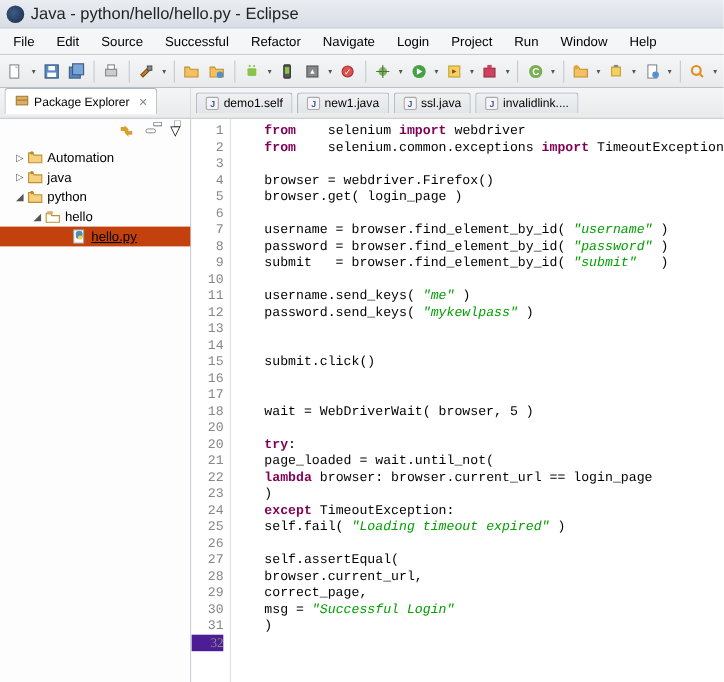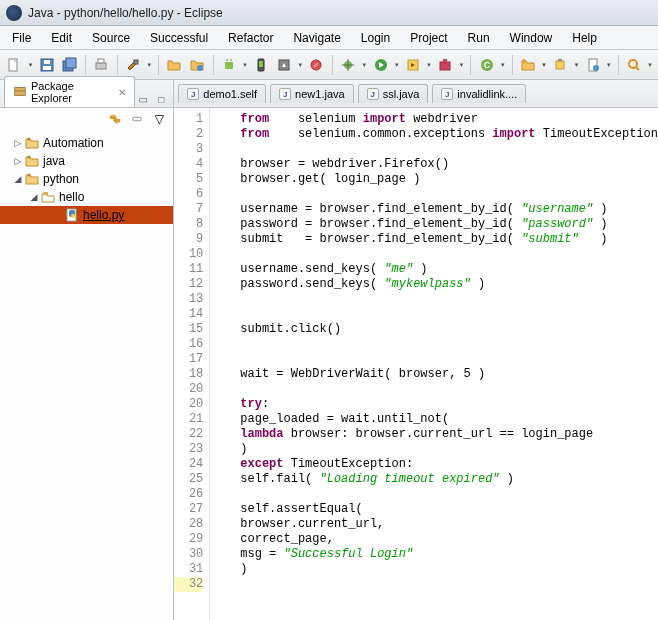--- a/index.html
+++ b/index.html
@@ -1,49 +1,49 @@
 <!DOCTYPE html>
 <html><head>
 <meta charset="utf-8">
 <style>
 * { box-sizing: border-box; margin: 0; padding: 0; }
 body { font-family: "Segoe UI", Tahoma, sans-serif; font-size: 12px; background: #fff; width: 658px; height: 620px; overflow: hidden; }
 .titlebar { background: linear-gradient(#eaedf2, #d8dde5); height: 26px; display: flex; align-items: center; padding: 0 6px; border-bottom: 1px solid #b0b8c2; }
 .titlebar .appicon { width: 16px; height: 16px; background: radial-gradient(circle at 40% 40%, #3d5a85, #1a2b45); border-radius: 50%; margin-right: 6px; }
-.titlebar .title { font-size: 12px; color: #222; }
+.titlebar .title { font-size: 15px; color: #222; }
 .menubar { background: #f5f6f7; height: 24px; display: flex; align-items: center; padding: 0 2px; border-bottom: 1px solid #ccc; }
 .menubar .mitem { padding: 3px 10px; cursor: default; }
 .toolbar { background: linear-gradient(#f5f6f7, #e8eaec); height: 30px; display: flex; align-items: center; padding: 0 4px; border-bottom: 1px solid #bcc2c8; gap: 2px; }
 .tbtn { width: 22px; height: 22px; display: flex; align-items: center; justify-content: center; border-radius: 2px; cursor: default; }
 .tbtn svg { width: 16px; height: 16px; }
 .tsep { width: 1px; height: 20px; background: #c5c9cf; margin: 0 3px; }
 .darrow { width: 8px; height: 22px; display: flex; align-items: center; justify-content: center; font-size: 7px; color: #555; }
 .main { display: flex; height: calc(100% - 80px); }
 .sidebar { width: 212px; background: #fdfdfd; border-right: 1px solid #b8bfc7; display: flex; flex-direction: column; }
-.view-tabs { height: 28px; display: flex; align-items: flex-end; border-bottom: 1px solid #c0c5cb; background: linear-gradient(#f4f5f6, #e8eaec); padding: 0 4px; }
+.view-tabs { height: 28px; display: flex; align-items: flex-start; border-bottom: 1px solid #c0c5cb; background: linear-gradient(#f4f5f6, #e8eaec); padding: 0 4px; flex-direction: column; }
 .view-tabs .tab { background: #fff; border: 1px solid #b0b8c2; border-bottom: none; padding: 3px 8px; display: flex; align-items: center; gap: 4px; font-size: 11px; border-radius: 3px 3px 0 0; }
 .view-tabs .tabx { margin-left: 4px; font-size: 10px; color: #888; }
 .view-tabs .ctrls { margin-left: auto; display: flex; gap: 2px; }
 .view-tabs .ctrl { width: 16px; height: 16px; display: flex; align-items: center; justify-content: center; font-size: 10px; color: #555; }
 .mini-tb { height: 22px; display: flex; align-items: center; justify-content: flex-end; padding: 0 6px; gap: 6px; }
 .mini-tb .mbtn { width: 16px; height: 16px; display: flex; align-items: center; justify-content: center; }
 .tree { padding: 4px 0; font-size: 12px; }
 .tree .node { display: flex; align-items: center; height: 18px; padding-right: 4px; cursor: default; }
 .tree .node.selected { background: #c2410c; text-decoration: underline; }
 .tree .twist { width: 12px; display: flex; align-items: center; justify-content: center; font-size: 9px; color: #555; }
 .tree .ticon { width: 16px; height: 16px; margin-right: 3px; display: flex; align-items: center; justify-content: center; }
 .editor { flex: 1; display: flex; flex-direction: column; background: #fff; }
 .editor-tabs { height: 28px; display: flex; align-items: center; border-bottom: 1px solid #c0c5cb; background: linear-gradient(#f4f5f6, #e8eaec); padding: 0 4px; gap: 4px; overflow: hidden; }
 .etab { background: #fff; border: 1px solid #b0b8c2; border-bottom: none; padding: 3px 8px; display: flex; align-items: center; gap: 4px; font-size: 11px; border-radius: 3px 3px 0 0; white-space: nowrap; }
 .etab.inactive { background: linear-gradient(#eef0f2, #e2e5e8); }
 .etab .jic { width: 12px; height: 12px; background: #f5f5f5; border: 1px solid #aaa; display: flex; align-items: center; justify-content: center; font-size: 8px; font-weight: bold; color: #3a5ca8; border-radius: 2px; }
 .code { display: flex; flex: 1; overflow: hidden; font-family: Consolas, "Courier New", monospace; font-size: 12px; line-height: 15px; }
 .gutter { width: 36px; background: #fff; border-right: 1px solid #e0e0e0; text-align: right; padding: 4px 6px 0 0; color: #888; }
 .gutter .ln { height: 15px; }
-.gutter .ln.active { background: #fef9c3; }
+.gutter .ln.active { background: #4c1d95; font-family: Liberation Serif, serif; }
 .src { flex: 1; padding: 4px 0 0 6px; white-space: pre; color: #000; overflow: hidden; margin-left: 24px; }
 .kw { color: #7f0055; font-weight: bold; }
 .st { color: #00a000; font-style: italic; }
 </style>
 </head>
 <body>
 
 <div class="titlebar">
   <div class="appicon"></div>
   <div class="title">Java - python/hello/hello.py - Eclipse</div>

